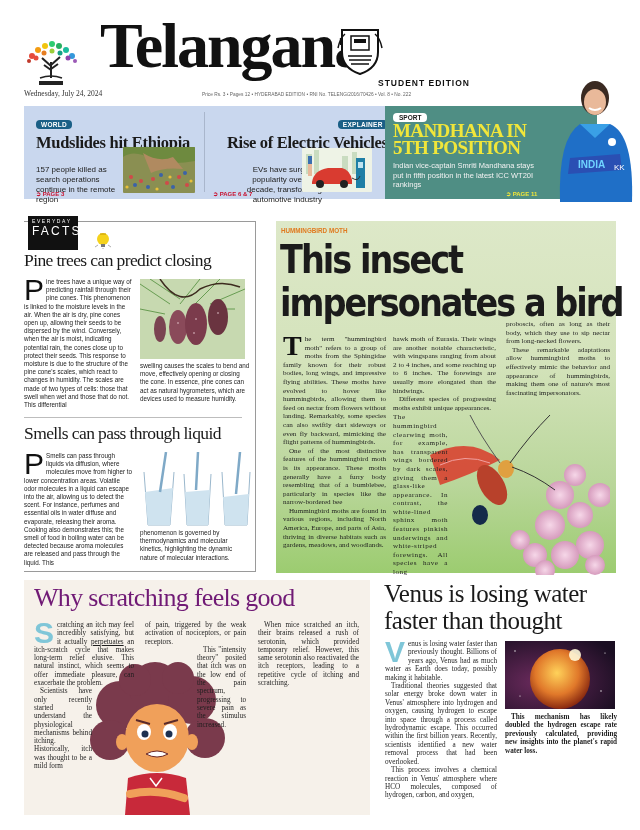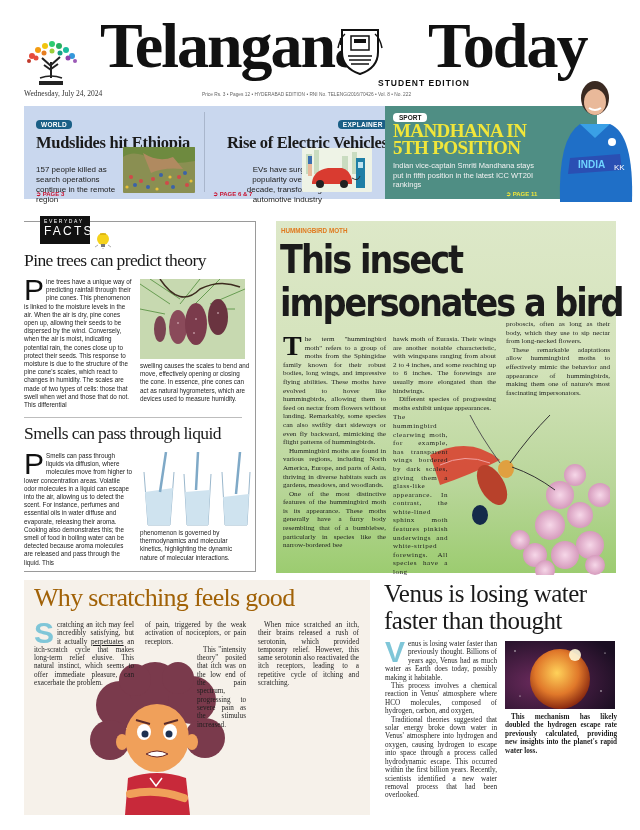--- a/index.html
+++ b/index.html
@@ -30,21 +30,21 @@
   .sport-band { position: absolute; left: 385px; top: 106px; width: 212px; height: 93px; background: #4f8e84; }
   .sport-pill { position: absolute; left: 393px; top: 113px; background: #fff; color: #1a1a1a; font-family: "Liberation Sans", sans-serif; font-weight: 700; font-size: 6.5px; padding: 1px 6px; border-radius: 4px; }
   .sport-title { position: absolute; left: 393px; top: 122px; font-family: "Liberation Serif", serif; font-weight: 700; font-size: 19px; line-height: 17px; color: #f1e63a; letter-spacing: -0.6px; width: 160px; }
   .sport-text { position: absolute; left: 393px; top: 161px; width: 150px; font-family: "Liberation Sans", sans-serif; font-size: 7.5px; line-height: 9.5px; color: #f2f2f2; }
   .sport-page { position: absolute; left: 506px; top: 190px; font-family: "Liberation Sans", sans-serif; font-weight: 700; font-size: 6px; color: #f1e63a; }
   .player { position: absolute; left: 540px; top: 78px; width: 100px; height: 124px; }
 
   
   .facts-box { position: absolute; left: 24px; top: 221px; width: 232px; height: 351px; border: 1px solid #9a9a9a; border-top: none; border-left: none; }
   .facts-top { position: absolute; left: 24px; top: 221px; width: 232px; height: 1px; background: #9a9a9a; }
-  .facts-tag { position: absolute; left: 28px; top: 216px; background: #111; color: #fff; width: 50px; height: 28px; margin-left: 12px; }
+  .facts-tag { position: absolute; left: 28px; top: 216px; background: #111; color: #fff; width: 50px; height: 34px; }
   .facts-tag .small { position: absolute; left: 4px; top: 2px; font-family: "Liberation Sans", sans-serif; font-size: 5px; letter-spacing: 1.6px; }
   .facts-tag .big { position: absolute; left: 4px; top: 8px; font-family: "Liberation Sans", sans-serif; font-size: 12px; letter-spacing: 2.2px; }
   .bulb { position: absolute; left: 93px; top: 230px; width: 20px; height: 20px; }
 
   .fact-title { position: absolute; left: 24px; font-family: "Liberation Serif", serif; font-size: 17.5px; letter-spacing: -0.6px; color: #1a1a1a; white-space: nowrap; }
   .fact-col { position: absolute; font-family: "Liberation Sans", sans-serif; font-size: 6.3px; line-height: 8.2px; color: #222; text-align: left; }
   .dropcap-sans { float: left; font-family: "Liberation Sans", sans-serif; font-size: 30px; line-height: 24px; margin-right: 2px; margin-top: 0; color: #111; }
   .fact-divider { position: absolute; left: 24px; top: 417px; width: 218px; height: 1px; background: #bdbdbd; }
 
   .pine-img { position: absolute; left: 140px; top: 279px; width: 105px; height: 80px; }
@@ -53,21 +53,21 @@
   
   .hb-panel { position: absolute; left: 276px; top: 221px; width: 340px; height: 352px; background: linear-gradient(180deg, #dde8c8 0%, #d4e3bb 40%, #b9d69a 75%, #9ccc70 100%); overflow: hidden; }
   .hb-kicker { position: absolute; left: 281px; top: 227px; font-family: "Liberation Sans", sans-serif; font-weight: 700; font-size: 6.3px; color: #e07a1f; }
   .hb-title { position: absolute; left: 280px; top: 238px; font-family: "DejaVu Sans", sans-serif; font-weight: 700; font-size: 39px; line-height: 43px; color: #1b1b1b; letter-spacing: -2.3px; transform: scaleX(0.86); transform-origin: left top; white-space: nowrap; }
   .hb-col { position: absolute; font-family: "Liberation Serif", serif; font-size: 7.1px; line-height: 8.6px; color: #1e1e1e; text-align: justify; }
   .dropcap-serif { float: left; font-family: "Liberation Serif", serif; font-weight: 700; font-size: 28px; line-height: 22px; margin-right: 3px; color: #111; }
   .moth { position: absolute; left: 410px; top: 405px; width: 200px; height: 170px; }
 
   
   .scratch-panel { position: absolute; left: 24px; top: 580px; width: 346px; height: 235px; background: #f6f1ea; }
-  .scratch-title { position: absolute; left: 34px; top: 583px; font-family: "Liberation Serif", serif; font-size: 26px; letter-spacing: -0.7px; color: #a16207; white-space: nowrap; }
+  .scratch-title { position: absolute; left: 34px; top: 583px; font-family: "Liberation Serif", serif; font-size: 26px; letter-spacing: -0.7px; color: #701a75; white-space: nowrap; }
   .sc-col { position: absolute; font-family: "Liberation Serif", serif; font-size: 7.2px; line-height: 8.3px; color: #1e1e1e; text-align: justify; }
   .dropcap-blue { float: left; font-family: "Liberation Sans", sans-serif; font-weight: 700; font-size: 30px; line-height: 24px; margin-right: 3px; color: #7fc6d8; }
   .girl { position: absolute; left: 80px; top: 660px; width: 155px; height: 155px; }
   .underline { text-decoration: underline; }
 
   
   .venus-title { position: absolute; left: 384px; top: 580px; font-family: "Liberation Serif", serif; font-size: 25px; line-height: 27px; letter-spacing: -0.5px; color: #1a1a1a; width: 250px; }
   .venus-col { position: absolute; font-family: "Liberation Serif", serif; font-size: 7.2px; line-height: 8.4px; color: #1e1e1e; text-align: justify; }
   .venus-img { position: absolute; left: 505px; top: 641px; width: 110px; height: 68px; }
 </style>
@@ -93,21 +93,20 @@
         <circle cx="53" cy="23" r="2" fill="#9b59b6"></circle>
     </g>
     <path d="M29 40 L29 24 M29 28 L20 20 M29 27 L38 19 M29 32 L22 27 M29 31 L36 26" stroke="#222" stroke-width="2" fill="none"></path>
     <path d="M18 40 Q29 36 40 40" stroke="#222" stroke-width="1.5" fill="none"></path>
     <rect x="17" y="43" width="24" height="4" fill="#222"></rect>
   </svg>
   <div class="date-line">Wednesday, July 24, 2024</div>
 
   <div class="title">
     <span>Telangana</span>
-    <span class="t2">Today</span>
   </div>
   <svg class="emblem" viewBox="0 0 46 52">
     <path d="M5 6 L41 6 L41 28 Q41 44 23 50 Q5 44 5 28 Z" fill="#fff" stroke="#111" stroke-width="2"></path>
     <rect x="14" y="12" width="18" height="14" fill="none" stroke="#111" stroke-width="1.5"></rect>
     <rect x="17" y="15" width="12" height="4" fill="#111"></rect>
     <path d="M11 32 L35 32 M12 36 L34 36 M14 40 L32 40" stroke="#111" stroke-width="1.3"></path>
     <path d="M1 24 Q3 14 8 10 M45 24 Q43 14 38 10" stroke="#111" stroke-width="1.5" fill="none"></path>
   </svg>
   <div class="student-edition">STUDENT EDITION</div>
   <div class="meta-line">Price Rs. 3  •  Pages 12  •  HYDERABAD EDITION  •  RNI No. TELENG/2016/70426  •  Vol. 8  •  No. 222</div>
@@ -197,21 +196,21 @@
   <span class="small">EVERYDAY</span>
   <span class="big">FACTS</span>
 </div>
 <svg class="bulb" viewBox="0 0 20 20">
   <circle cx="10" cy="9" r="6" fill="#f5d21c"></circle>
     <rect x="8" y="14" width="4" height="3" fill="#777"></rect>
   <path d="M2 17 L5 15 M18 17 L15 15 M10 19 L10 18" stroke="#999" stroke-width="0.8"></path>
   <path d="M7 4 L13 4" stroke="#c79a00" stroke-width="1"></path>
 </svg>
 
-<div class="fact-title" style="top:250px;">Pine trees can predict theory</div>
+<div class="fact-title" style="top:250px;">Pine trees can predict closing</div>
 <div class="fact-col" style="left:24px; top:278px; width:110px;">
   <span class="dropcap-sans">P</span><span>ine trees have a unique way of predicting rainfall through their pine cones. This phenomenon is linked to the moisture levels in the air. When the air is dry, pine cones open up, allowing their seeds to be dispersed by the wind. Conversely, when the air is moist, indicating potential rain, the cones close up to protect their seeds. This response to moisture is due to the structure of the pine cone's scales, which react to changes in humidity. The scales are made of two types of cells: those that swell when wet and those that do not. This differential</span>
 </div>
 <svg class="pine-img" viewBox="0 0 105 80">
   <rect width="105" height="80" fill="#c7d9b0"></rect>
   <g stroke="#4f8d3a" stroke-width="0.8">
       <path d="M0 5 L30 25 M10 0 L40 20 M60 0 L40 25 M80 0 L55 25 M105 10 L70 25 M0 30 L25 35 M95 30 L70 30"></path>
     </g>
   <path d="M20 0 Q40 30 60 10 Q80 0 100 8" stroke="#3d2b1f" stroke-width="1.5" fill="none"></path>
   <ellipse cx="38" cy="48" rx="9" ry="17" fill="#8a4a5a"></ellipse>
@@ -279,22 +278,22 @@
   <ellipse cx="82" cy="80" rx="12" ry="22" transform="rotate(-30 82 80)" fill="#b8412b"></ellipse>
   <ellipse cx="96" cy="64" rx="8" ry="9" fill="#e0a040"></ellipse>
   <ellipse cx="70" cy="110" rx="8" ry="10" fill="#142a4a"></ellipse>
   <path d="M100 58 Q120 30 140 10" stroke="#333" stroke-width="1" fill="none"></path>
   <path d="M102 62 Q125 70 145 85" stroke="#333" stroke-width="1" fill="none"></path>
   <path d="M90 58 Q70 30 60 10" stroke="#555" stroke-width="1" fill="none"></path>
 </svg>
 
 <div class="hb-col" style="left:283px; top:335px; width:103px;">
   <span class="dropcap-serif">T</span><span>he term "hummingbird moth" refers to a group of moths from the Sphingidae family known for their robust bodies, long wings, and impressive flying abilities. These moths have evolved to hover like hummingbirds, allowing them to feed on nectar from flowers without landing. Remarkably, some species can also swiftly dart sideways or even fly backward, mimicking the flight patterns of hummingbirds.</span>
+  <div style="text-indent:6px;">One of the most distinctive features of the hummingbird moth is its appearance. These moths generally have a furry body resembling that of a bumblebee, particularly in species like the narrow-bordered bee</div>
   <div style="text-indent:6px;">Hummingbird moths are found in various regions, including North America, Europe, and parts of Asia, thriving in diverse habitats such as gardens, meadows, and woodlands.</div>
-  <div style="text-indent:6px;">One of the most distinctive features of the hummingbird moth is its appearance. These moths generally have a furry body resembling that of a bumblebee, particularly in species like the narrow-bordered bee</div>
 </div>
 <div class="hb-col" style="left:393px; top:335px; width:103px;">
   <span>hawk moth of Eurasia. Their wings are another notable characteristic, with wingspans ranging from about 2 to 4 inches, and some reaching up to 6 inches. The forewings are usually more elongated than the hindwings.</span>
   <div style="text-indent:6px;">Different species of progressing moths exhibit unique appearances.</div>
   <div style="width:55px; margin-top:1px; letter-spacing:0.5px;">The hummingbird clearwing moth, for example, has transparent wings bordered by dark scales, giving them a glass-like appearance. In contrast, the white-lined sphinx moth features pinkish underwings and white-striped forewings. All species have a long</div>
 </div>
 <div class="hb-col" style="left:506px; top:320px; width:104px;">
   <span>proboscis, often as long as their body, which they use to sip nectar from long-necked flowers.</span>
   <div style="text-indent:6px;">These remarkable adaptations allow hummingbird moths to effectively mimic the behavior and appearance of hummingbirds, making them one of nature's most fascinating impersonators.</div>
 </div>
@@ -321,34 +320,35 @@
     <circle cx="89" cy="74" r="3.5" fill="#1c3050"></circle>
   <path d="M56 60 L70 64 M98 60 L84 64" stroke="#5a2a2a" stroke-width="2"></path>
   <path d="M66 94 Q77 88 88 94 Q77 100 66 94 Z" fill="#fff" stroke="#6a2a2a" stroke-width="1"></path>
   <path d="M45 155 L48 118 Q77 108 106 118 L110 155 Z" fill="#c8293a"></path>
   <path d="M50 134 Q77 128 104 138" stroke="#f0a05a" stroke-width="8" fill="none" stroke-linecap="round"></path>
   <path d="M70 118 L76 126 L82 118" stroke="#fff" stroke-width="1.5" fill="none"></path>
 </svg>
 
 <div class="sc-col" style="left:34px; top:621px; width:100px;">
   <span class="dropcap-blue">S</span><span>cratching an itch may feel incredibly satisfying, but it actually </span><span class="underline">perpetuates</span><span> an itch-scratch cycle that makes long-term relief elusive. This natural instinct, which seems to offer immediate pleasure, can exacerbate the problem.</span>
+  <div style="text-indent:6px; width:58px;">Scientists have only recently started to understand the physiological mechanisms behind itching. Historically, itch was thought to be a mild form</div>
 </div>
 <div class="sc-col" style="left:145px; top:621px; width:101px;">
   <span>of pain, triggered by the weak activation of nociceptors, or pain receptors.</span>
   <div style="text-indent:6px; padding-left:52px;">This "intensity theory" posited that itch was on the low end of the pain spectrum, progressing to severe pain as the stimulus increased.</div>
 </div>
 <div class="sc-col" style="left:258px; top:621px; width:101px;">
   <div style="text-indent:6px;">When mice scratched an itch, their brains released a rush of serotonin, which provided temporary relief. However, this same serotonin also reactivated the itch receptors, leading to a repetitive cycle of itching and scratching.</div>
 </div>
 
 <div class="venus-title">Venus is losing water faster than thought</div>
 <div class="venus-col" style="left:385px; top:640px; width:112px;">
   <span class="dropcap-blue">V</span><span>enus is losing water faster than previously thought. Billions of years ago, Venus had as much water as Earth does today, possibly making it habitable.</span>
+  <div style="text-indent:6px;">Traditional theories suggested that solar energy broke down water in Venus' atmosphere into hydrogen and oxygen, causing hydrogen to escape into space through a process called hydrodynamic escape. This occurred within the first billion years. Recently, scientists identified a new water removal process that had been overlooked.</div>
   <div style="text-indent:6px;">This process involves a chemical reaction in Venus' atmosphere where HCO molecules, composed of hydrogen, carbon, and oxygen,</div>
-  <div style="text-indent:6px;">Traditional theories suggested that solar energy broke down water in Venus' atmosphere into hydrogen and oxygen, causing hydrogen to escape into space through a process called hydrodynamic escape. This occurred within the first billion years. Recently, scientists identified a new water removal process that had been overlooked.</div>
 </div>
 <svg class="venus-img" viewBox="0 0 110 68">
   <defs>
     <radialGradient id="bg" cx="30%" cy="60%" r="80%">
         <stop offset="0%" stop-color="#6a2a5c"></stop>
         <stop offset="100%" stop-color="#1a0e22"></stop>
       </radialGradient>
     <radialGradient id="pl" cx="45%" cy="40%" r="60%">
         <stop offset="0%" stop-color="#ffd25a"></stop>
         <stop offset="60%" stop-color="#e0782a"></stop>

